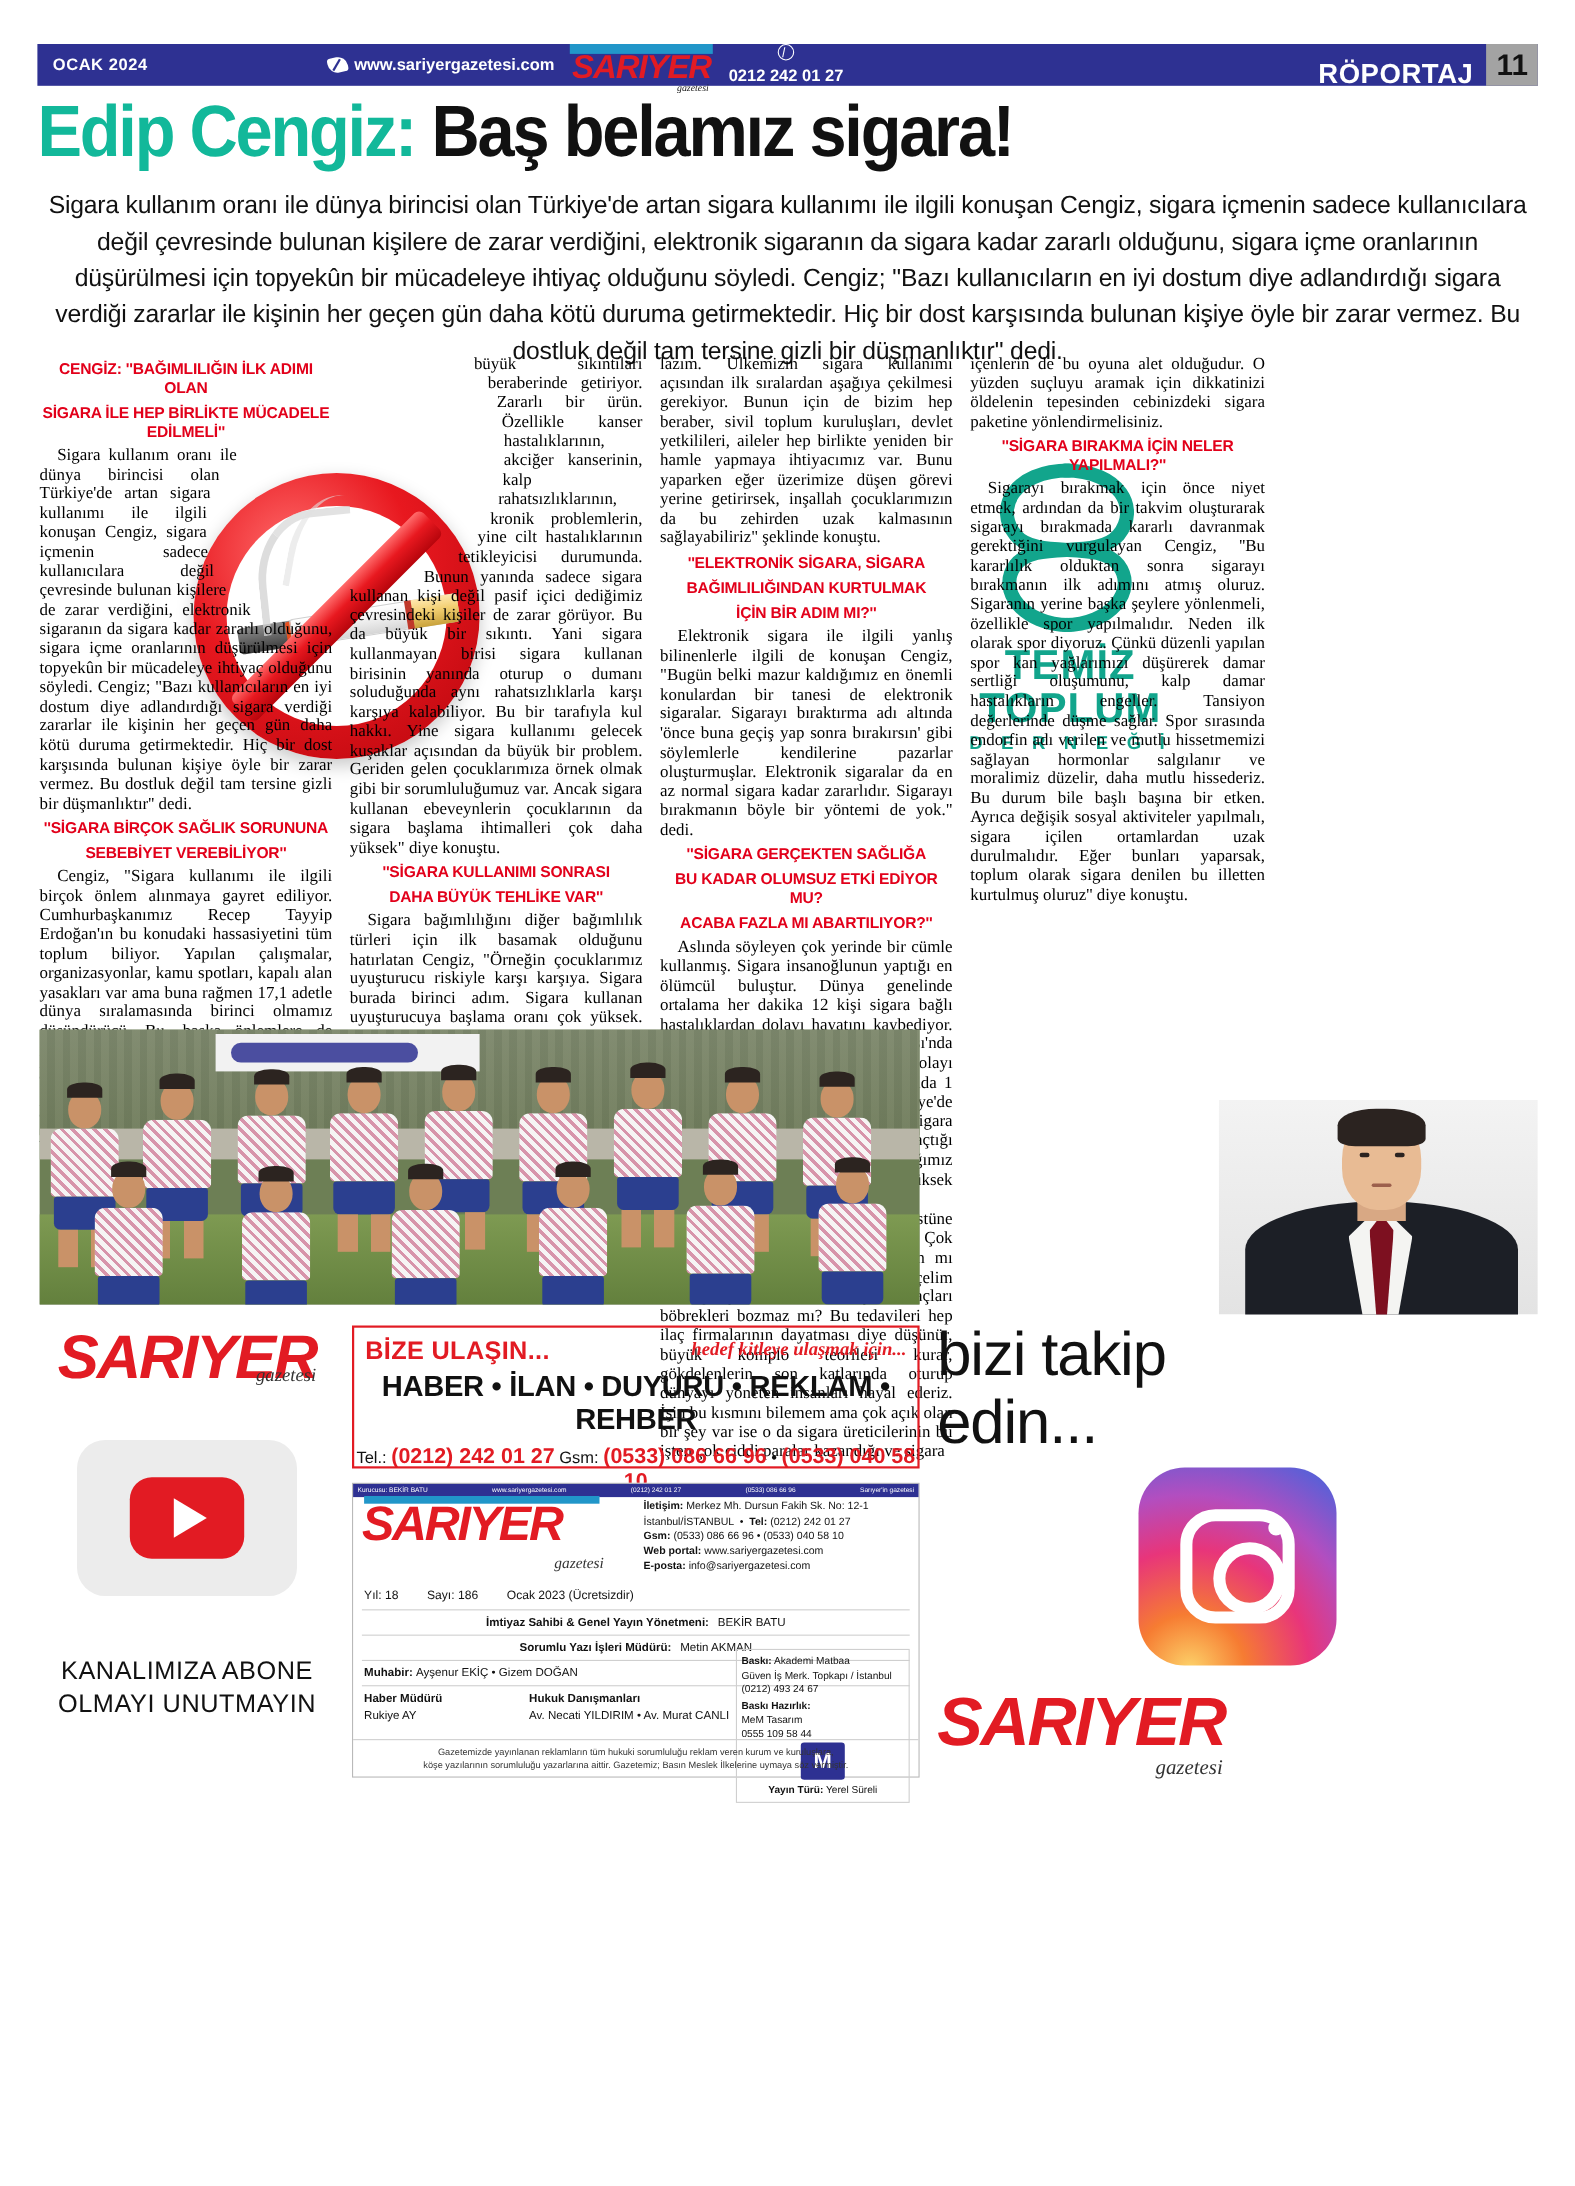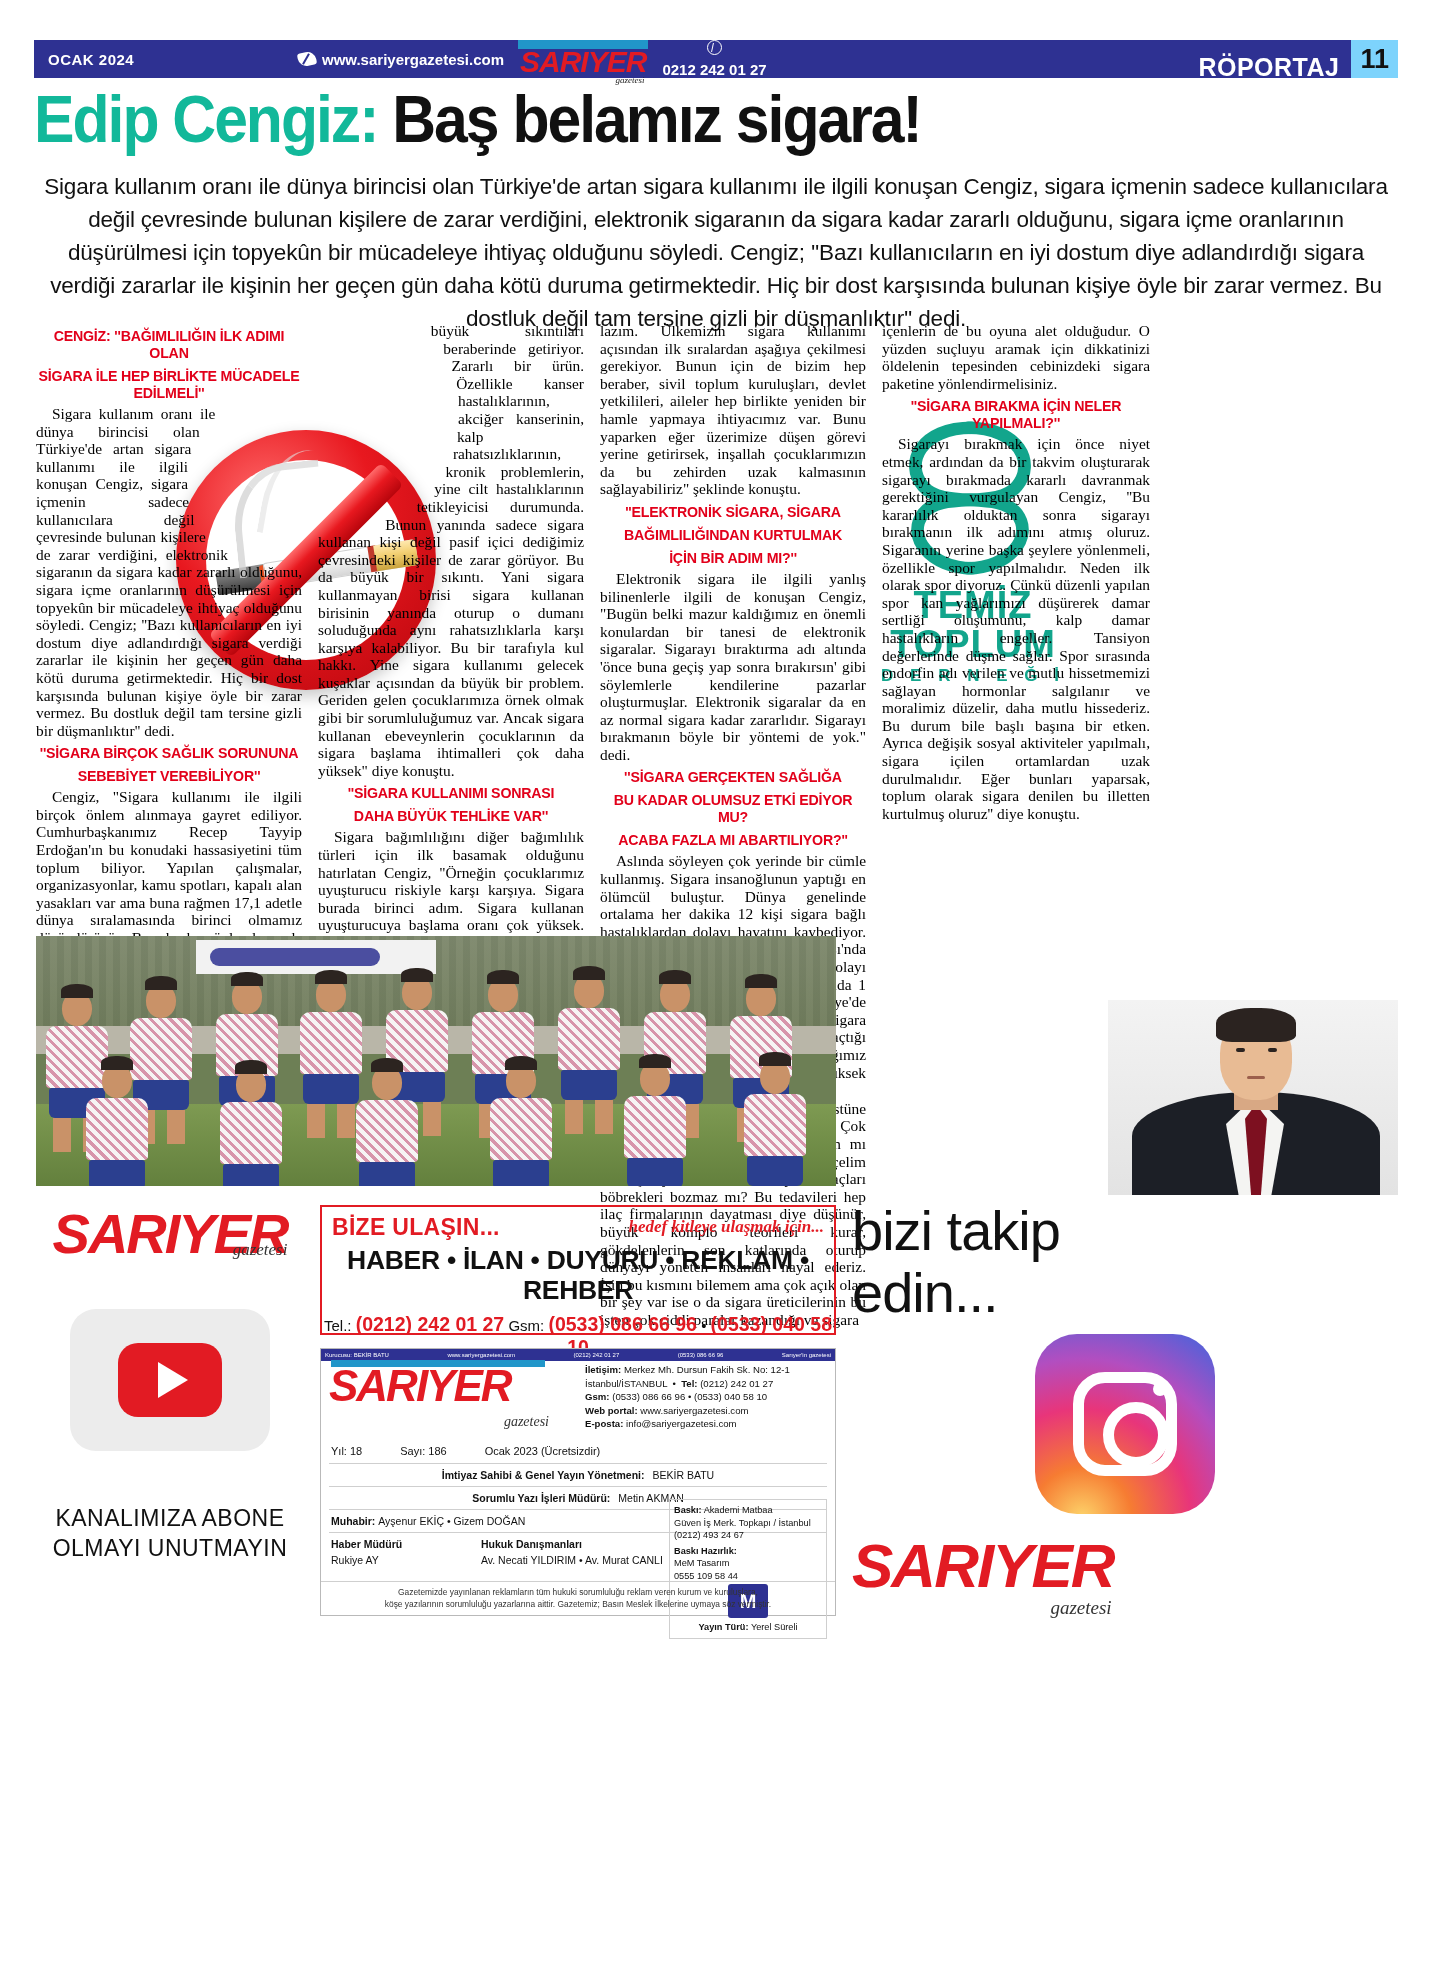--- a/index.html
+++ b/index.html
@@ -66,21 +66,21 @@
     border-left:1.6px solid #fff; transform: skewX(-12deg);
   }
   .topbar-right{
     margin-left:auto; display:flex; align-items:center; height:100%;
   }
   .section-name{
     color:#fff; font-family:"Liberation Sans", sans-serif; font-weight:700;
     font-size:25px; letter-spacing:.5px; padding-right:12px;margin-top:17px;
   }
   .page-num{
-    background:#7dd3fc; color:#111; font-family:"Liberation Sans", sans-serif; font-weight:700;
+    background:#a3a3a3; color:#111; font-family:"Liberation Sans", sans-serif; font-weight:700;
     font-size:27px; height:100%; display:flex; align-items:center; padding:0 9px;
   }
 
   
   .headline {
     position:absolute; left:34px; top:84px; width:1364px;
     font-family:"Liberation Sans", sans-serif;
     font-weight:700; font-size:66px; line-height:70px;
     letter-spacing:-2.2px;
     white-space:nowrap;
@@ -369,21 +369,21 @@
     font-family:"Liberation Serif", serif; font-style:italic; font-weight:400;
     font-size:14px; color:#333; letter-spacing:0;
   }
   .imp-contact{
     flex:1; font-family:"Liberation Sans", sans-serif; font-size:9.6px; line-height:13.5px; color:#111;
     padding-left:6px;
   }
   .imp-contact b{ font-weight:700; }
   .imp-issue{
     font-family:"Liberation Sans", sans-serif; font-size:11px; color:#111;
-    padding:14px 8px 0 10px; display:flex; gap:38px;
+    padding:14px 8px 0 10px; display:flex; gap:26px;
   }
   .imp-rows{ padding:6px 8px 0; }
   .imp-row{
     display:flex; border-top:1px solid #cfcfcf;
     font-family:"Liberation Sans", sans-serif; font-size:10.5px; line-height:16px; color:#111;
     padding:3px 2px;
   }
   .imp-row .lbl{ font-weight:700; }
   .imp-row.center{ justify-content:center; gap:8px; }
   .imp-print{

